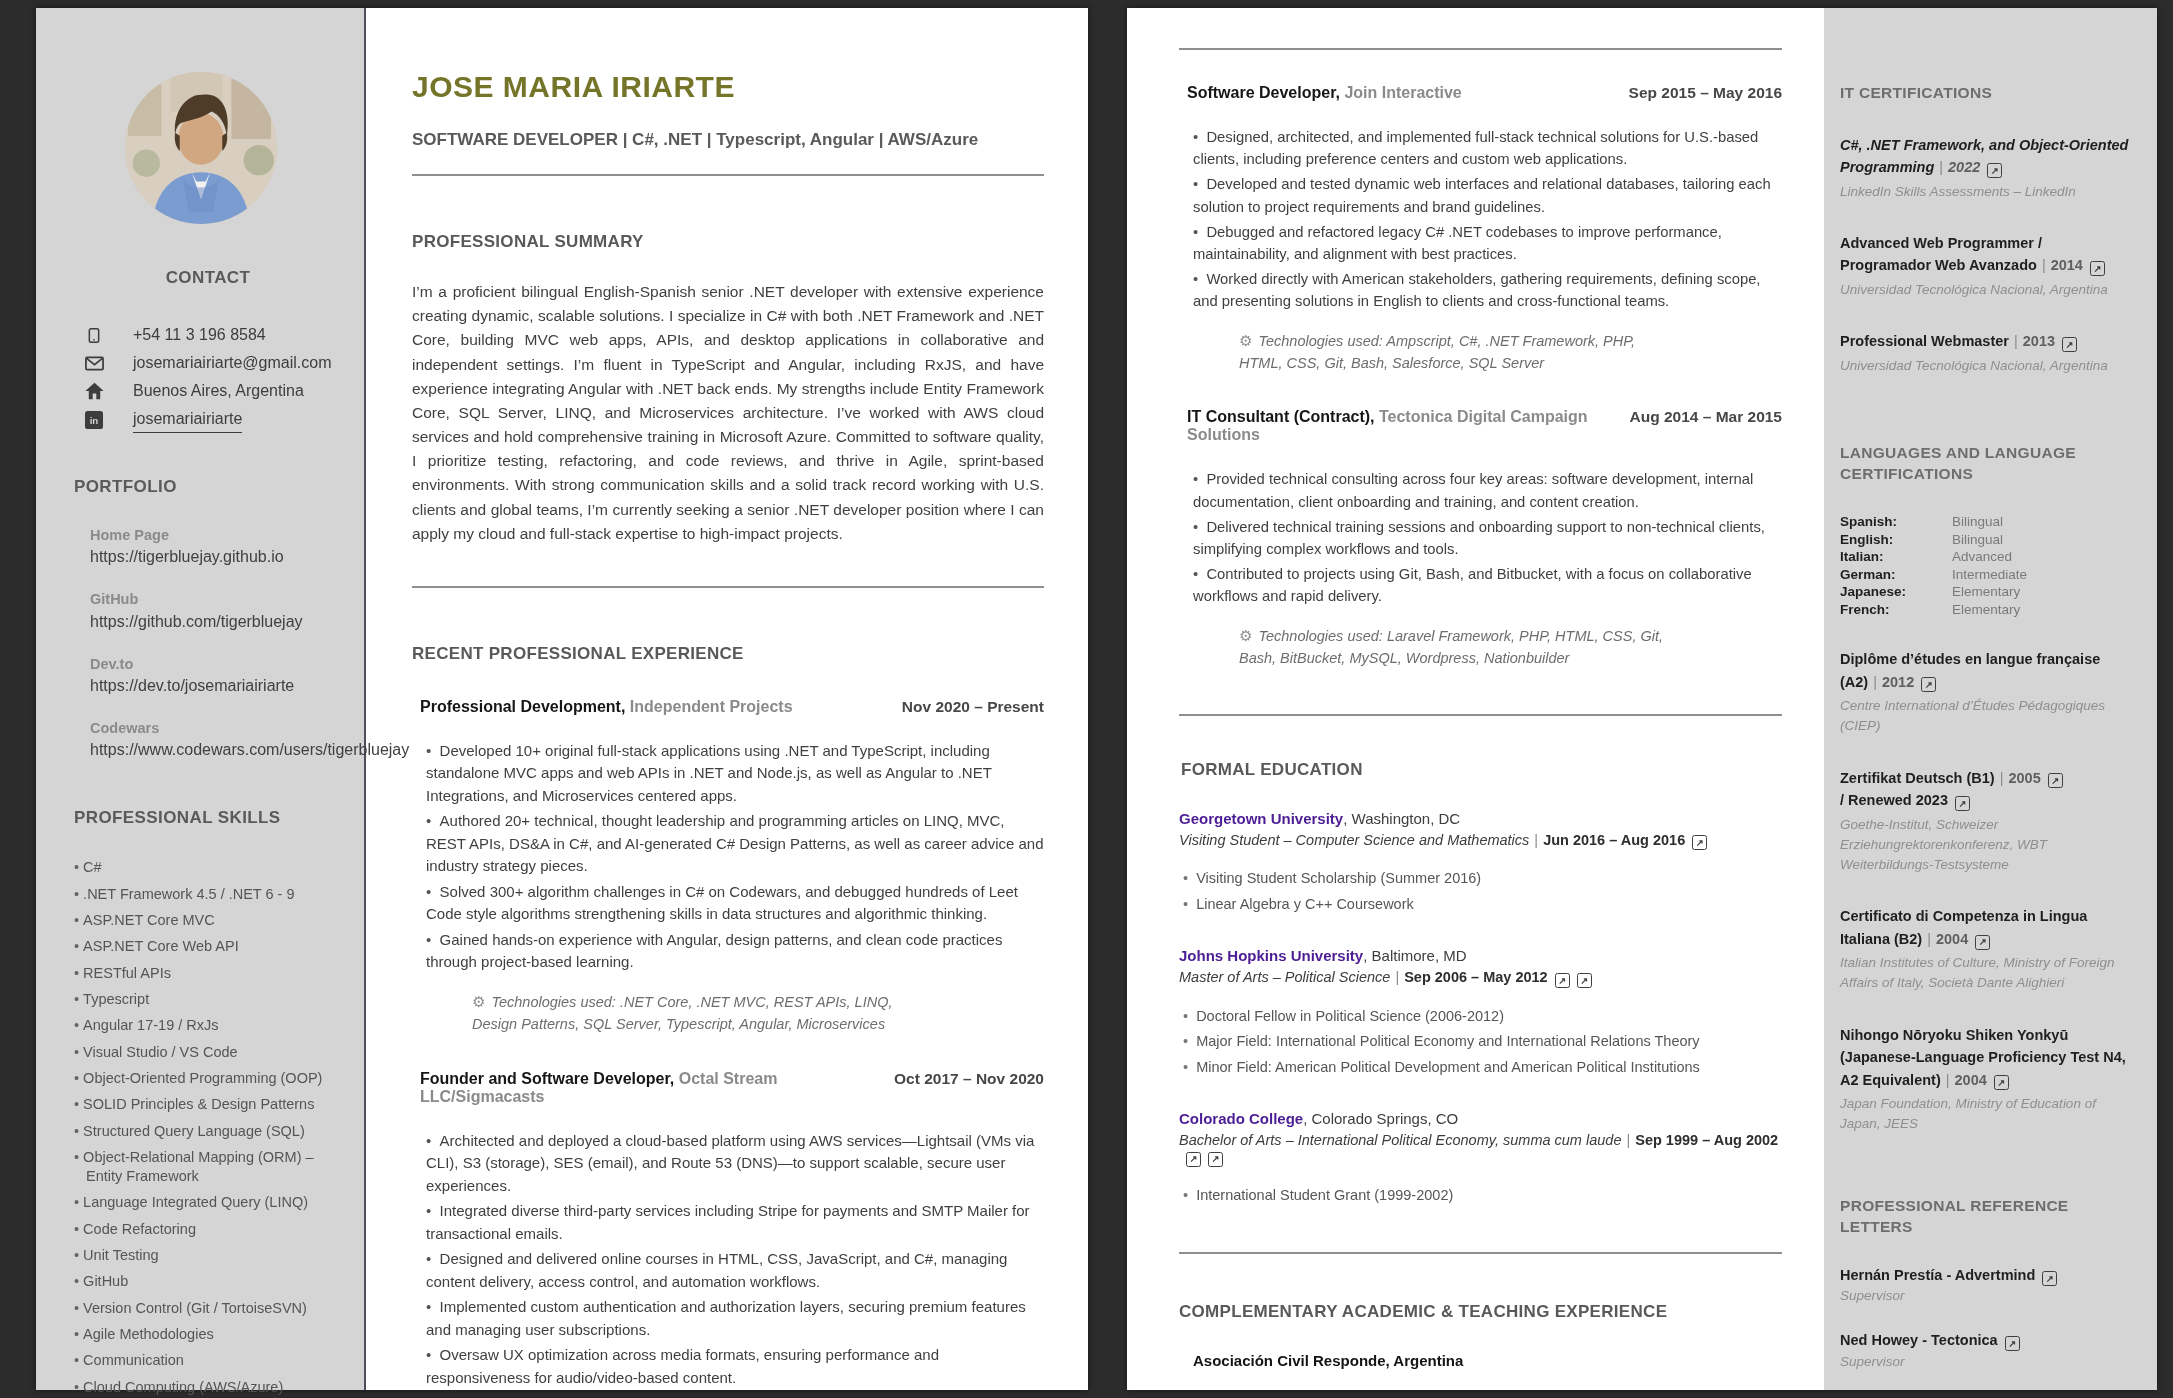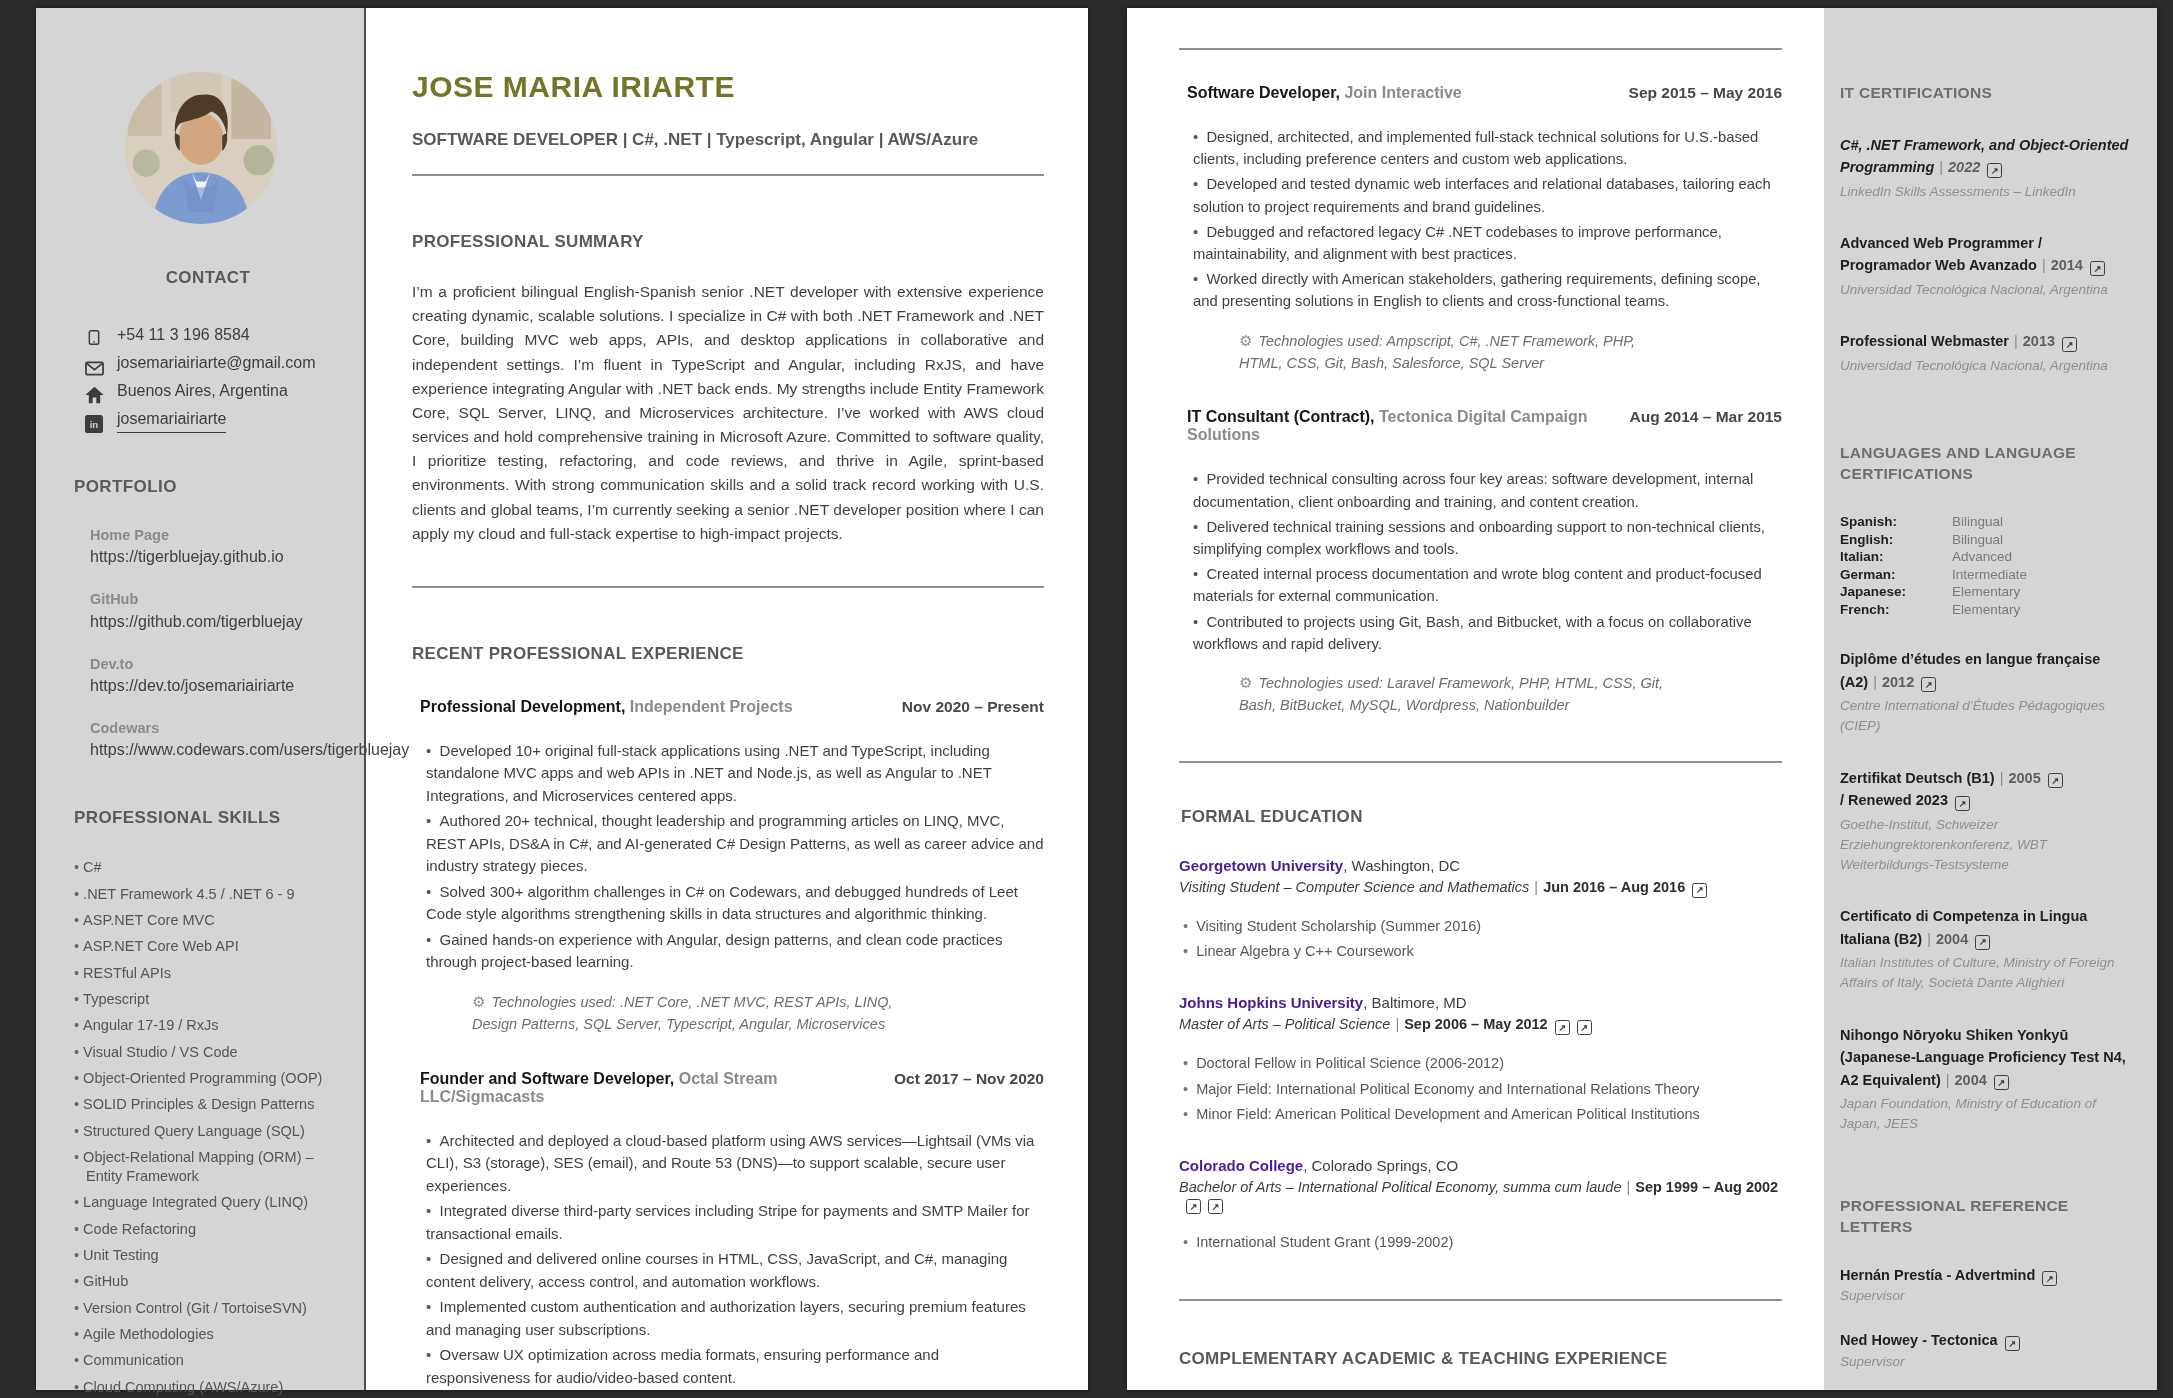--- a/index.html
+++ b/index.html
@@ -12,21 +12,21 @@
   
   .sidebar-left{width:330px;min-width:330px;background:#d5d5d5;box-sizing:border-box;
     padding:0 22px 0 24px;border-right:2px solid #4d4d5c;}
   .photo{width:152px;height:152px;border-radius:50%;margin:64px auto 0;overflow:hidden;background:#cfc4b2;}
   .photo svg{display:block;width:100%;height:100%;}
   .sb-h{font-size:17px;font-weight:bold;color:#5a5a5a;letter-spacing:.4px;margin:0 0 0 14px;}
   .h-contact{margin-top:44px;text-align:center;}
   .h-portfolio{margin-top:44px;}
   .h-skills{margin-top:46px;}
   .contact-list{list-style:none;margin:34px 0 0 24px;padding:0;}
-  .contact-list li{display:flex;align-items:flex-end;gap:13px;font-size:16px;color:#3d3d3d;line-height:26px;margin-bottom:2px;}
+  .contact-list li{display:flex;align-items:center;gap:29px;font-size:16px;color:#3d3d3d;line-height:26px;margin-bottom:2px;}
   .cicon{width:20px;display:inline-flex;justify-content:center;align-items:center;}
   .u-link{border-bottom:1.5px solid #3d3d3d;}
   .pf-block{margin:20px 0 0 30px;}
   .pf-block:first-of-type{margin-top:28px;}
   .pf-label{font-size:14.5px;font-weight:bold;color:#8a8a8a;line-height:1.4;}
   .pf-url{font-size:16px;color:#404040;line-height:1.5;}
   .skills-list{list-style:none;margin:30px 0 0 14px;padding:0;font-size:14.5px;color:#555555;}
   .skills-list li{padding-left:12px;text-indent:-12px;line-height:1.3;margin-bottom:7.5px;}
   .skills-list li::before{content:"\2022\00a0";color:#666;}
 
@@ -261,21 +261,20 @@
             <div class="tech"><span class="gear">⚙</span><span>Technologies used: Ampscript, C#, .NET Framework, PHP, HTML, CSS, Git, Bash, Salesforce, SQL Server</span></div>
           </div>
           <div class="job">
             <div class="job-head">
               <span><span class="job-title-b">IT Consultant (Contract), </span><span class="job-company">Tectonica Digital Campaign Solutions</span></span>
               <span class="job-dates">Aug 2014 – Mar 2015</span>
             </div>
             <ul class="job-bullets">
               <li>Provided technical consulting across four key areas: software development, internal documentation, client onboarding and training, and content creation.</li>
               <li>Delivered technical training sessions and onboarding support to non-technical clients, simplifying complex workflows and tools.</li>
-              <li>Created internal process documentation and wrote blog content and product-focused materials for external communication.</li>
               <li>Contributed to projects using Git, Bash, and Bitbucket, with a focus on collaborative workflows and rapid delivery.</li>
             </ul>
             <div class="tech"><span class="gear">⚙</span><span>Technologies used: Laravel Framework, PHP, HTML, CSS, Git, Bash, BitBucket, MySQL, Wordpress, Nationbuilder</span></div>
           </div>
         </div>
       <hr class="mid-rule">
       <h2 class="sec-h edu-h">FORMAL EDUCATION</h2>
       <div id="education-list">
           <div class="edu">
             <div class="edu-school"><b>Georgetown University</b><span>, Washington, DC</span></div>

